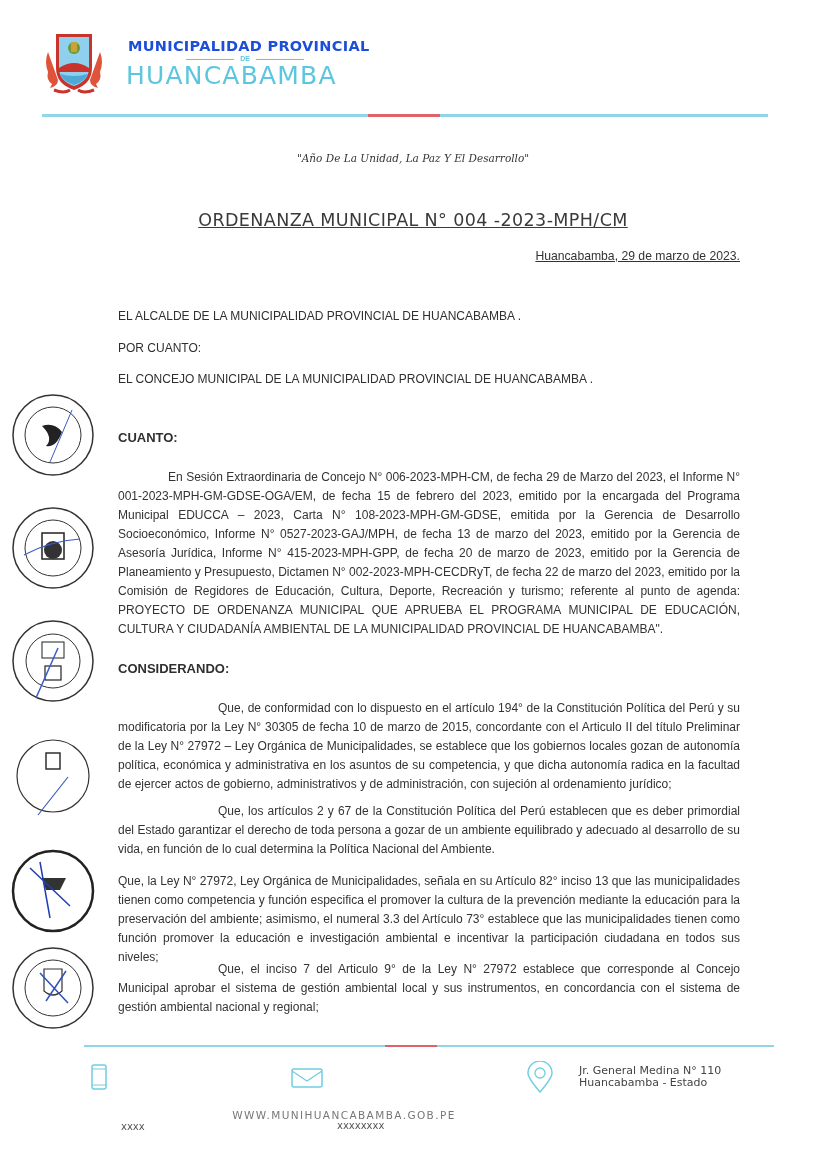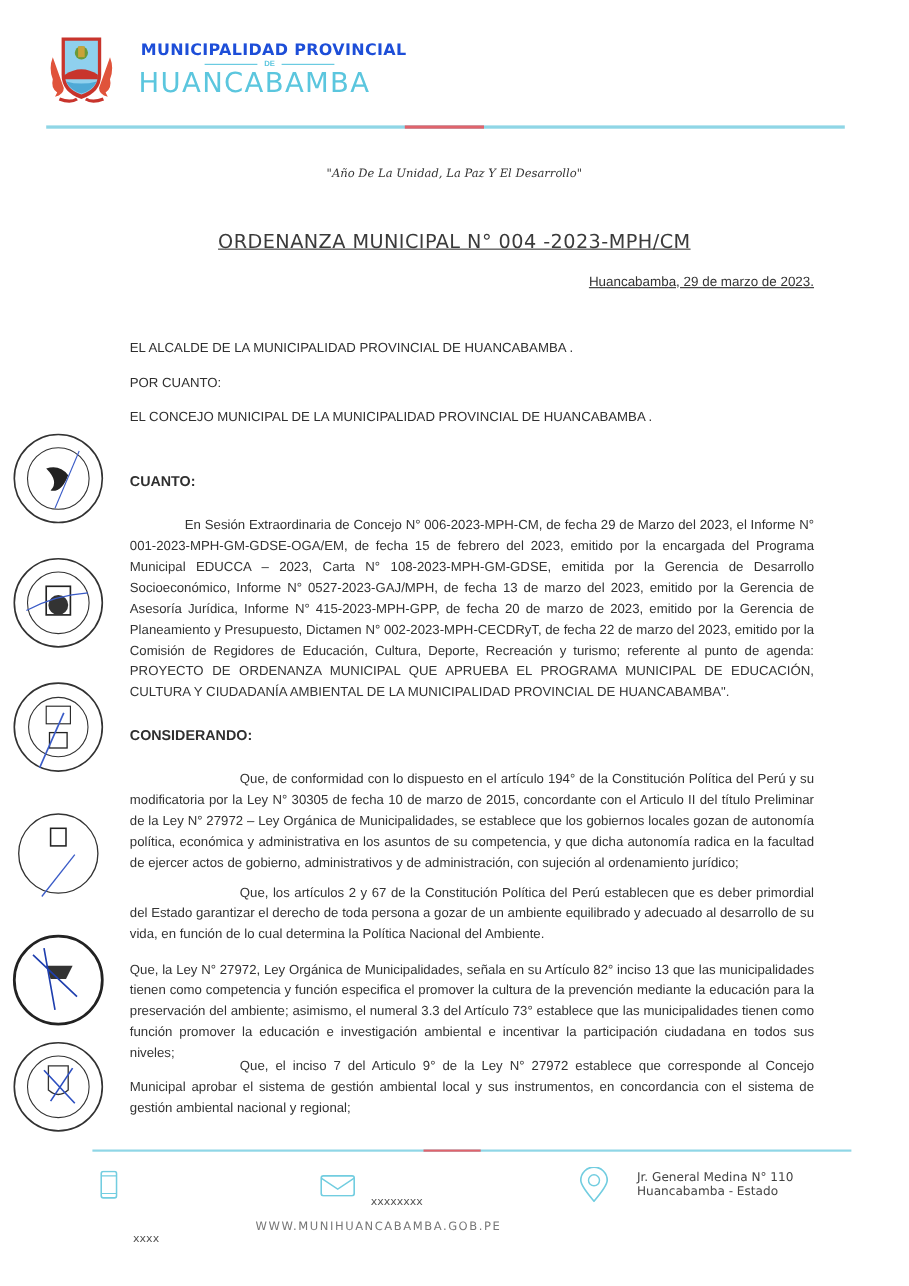--- a/index.html
+++ b/index.html
@@ -122,21 +122,21 @@
   <rect x="1" y="1" width="14" height="24" rx="2" fill="none" stroke="#72cde0" stroke-width="1.5"></rect>
   <line x1="1" y1="5" x2="15" y2="5" stroke="#72cde0" stroke-width="1"></line>
   <line x1="1" y1="21" x2="15" y2="21" stroke="#72cde0" stroke-width="1"></line>
 </svg>
 <div class="abs footer-item" style="left:121px; top:1073px;margin-top:48px;">xxxx</div>
 
 <svg class="abs" style="left:291px; top:1068px;" width="32" height="20" viewBox="0 0 32 20">
   <rect x="1" y="1" width="30" height="18" rx="2" fill="none" stroke="#72cde0" stroke-width="1.5"></rect>
   <path d="M1 3 L16 13 L31 3" fill="none" stroke="#72cde0" stroke-width="1.3"></path>
 </svg>
-<div class="abs footer-item" style="left:337px; top:1087px;">xxxxxxxx</div>
+<div class="abs footer-item" style="left:337px; top:1120px;">xxxxxxxx</div>
 
 <svg class="abs" style="left:527px; top:1061px;" width="26" height="32" viewBox="0 0 26 32">
   <path d="M13 31 Q1 17 1 12 A12 12 0 0 1 25 12 Q25 17 13 31 Z" fill="none" stroke="#72cde0" stroke-width="1.5"></path>
   <circle cx="13" cy="12" r="5" fill="none" stroke="#72cde0" stroke-width="1.3"></circle>
 </svg>
 <div class="abs footer-addr">
   <div>Jr. General Medina N° 110</div>
   <div>Huancabamba - Estado</div>
 </div>
 

